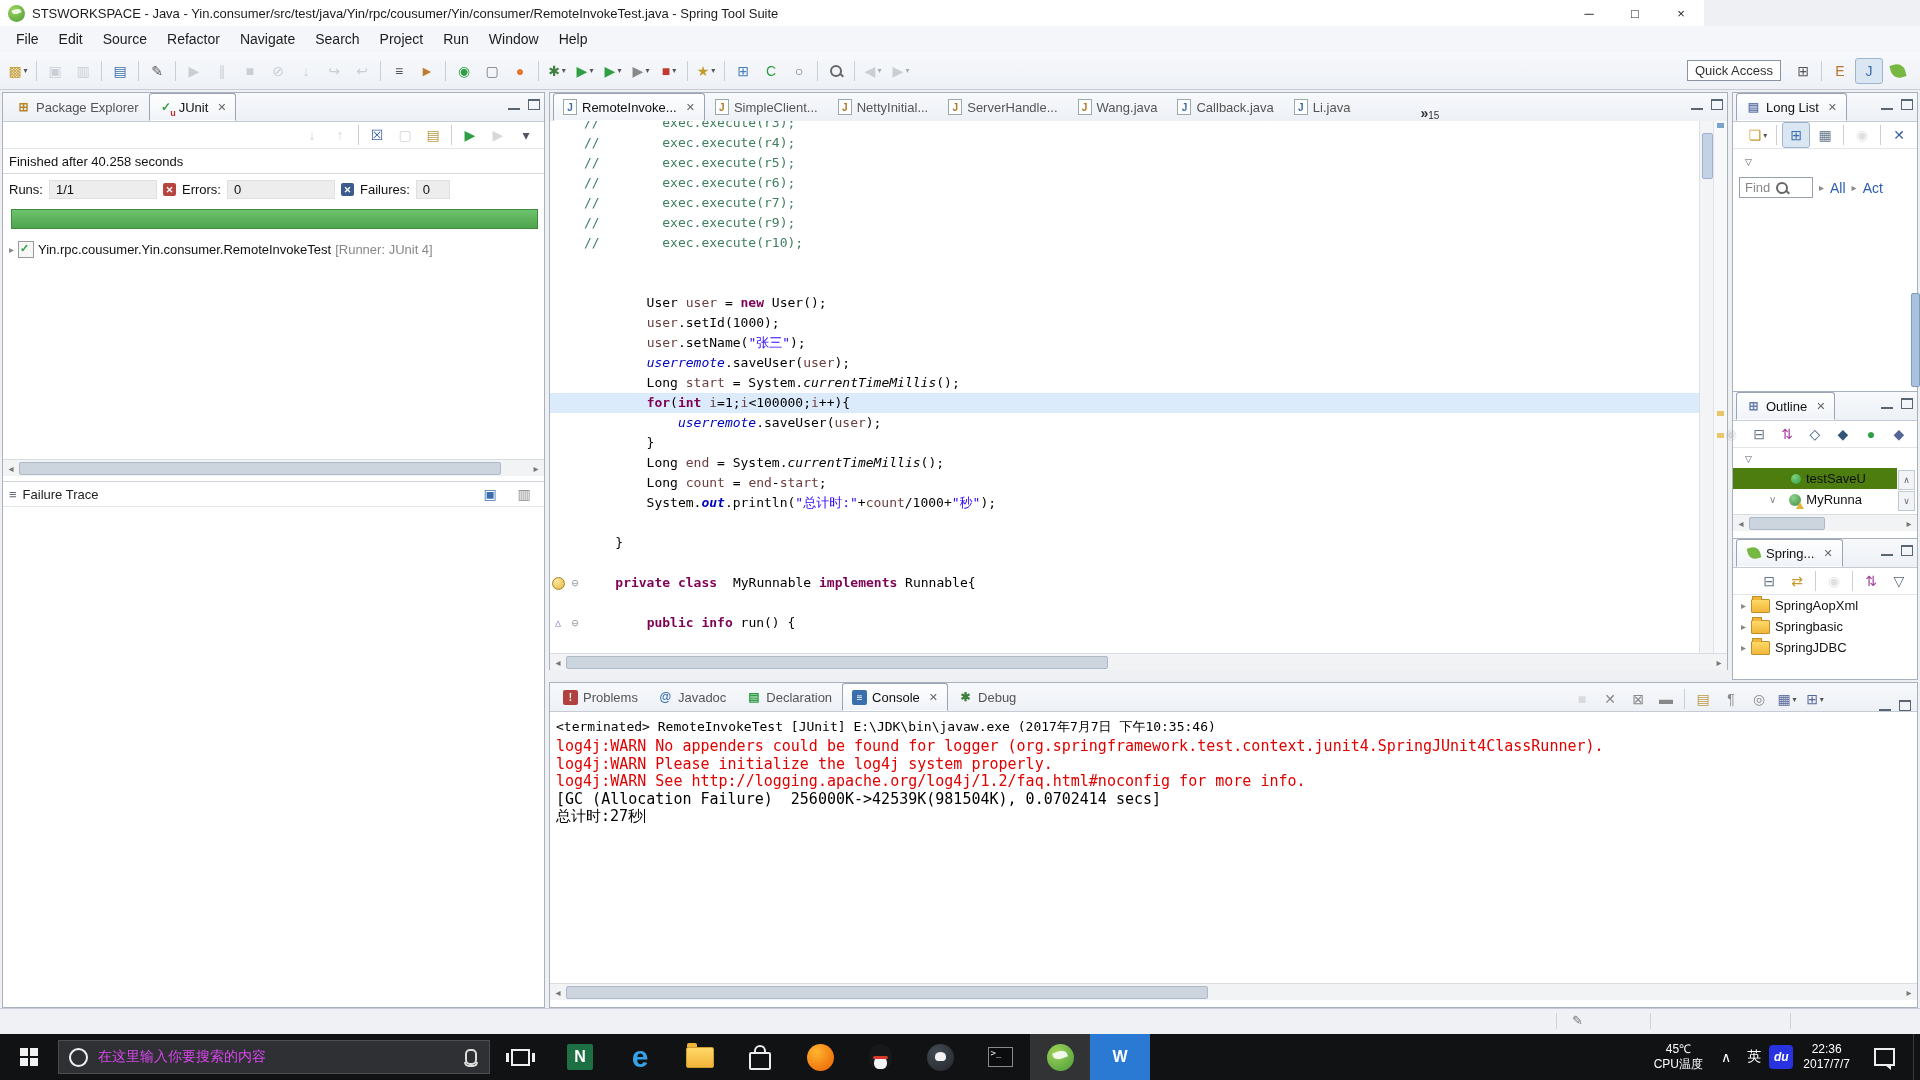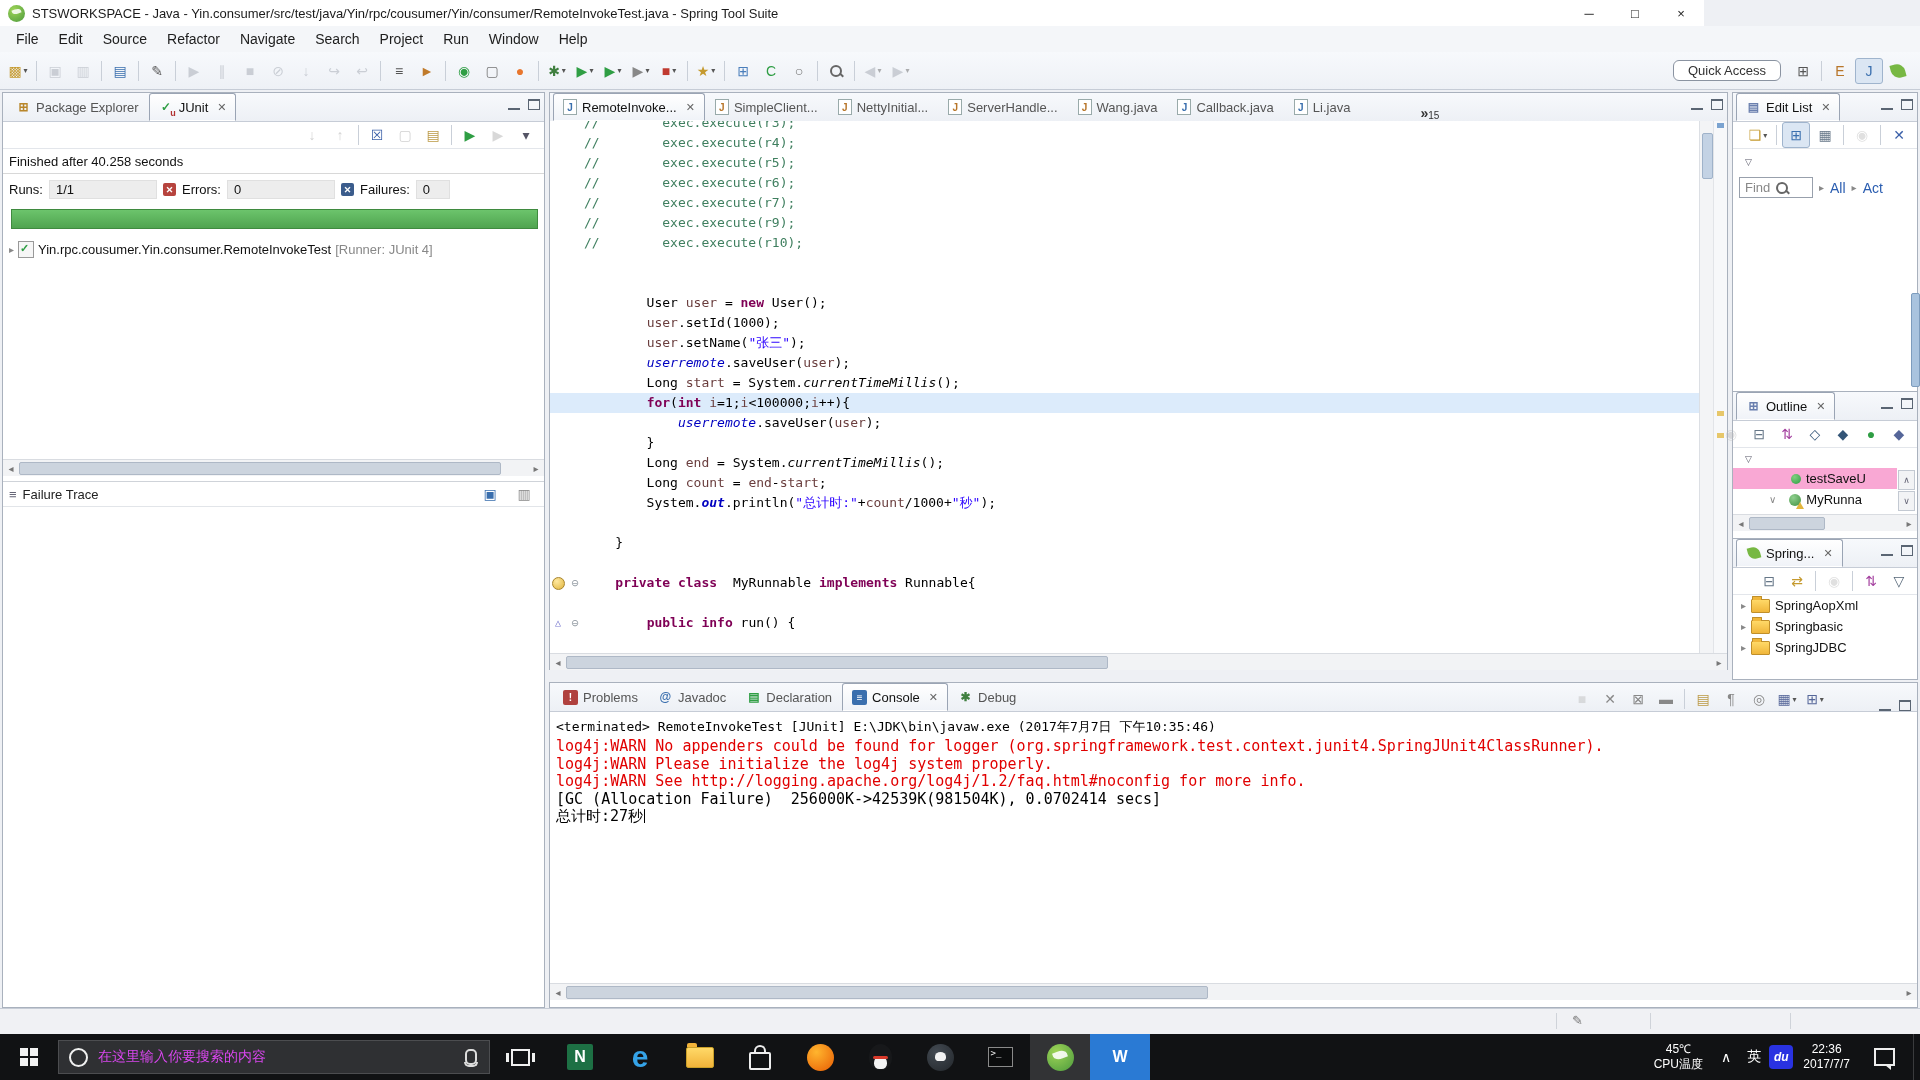--- a/index.html
+++ b/index.html
@@ -16,21 +16,21 @@
   #menubar{position:absolute;left:0;top:26px;width:1920px;height:26px;background:#f4f6f9;display:flex;align-items:center;padding-left:6px;box-sizing:border-box;}
   .mitem{font-size:14px;color:#1d1d1d;padding:0 10px;height:24px;line-height:24px;}
   
   #toolbar{position:absolute;left:0;top:52px;width:1920px;height:38px;background:linear-gradient(#f7f9fc,#eef1f6);border-bottom:1px solid #c6ccd6;display:flex;align-items:center;padding-left:4px;box-sizing:border-box;}
   .tbi{display:inline-flex;align-items:center;justify-content:center;height:24px;min-width:22px;padding:0 2px;border-radius:3px;margin:0 1px;}
   .tbi .gly{font-size:14px;line-height:14px;}
   .tbi.dim{opacity:.45;}
   .tbi.act{background:#dbe6f3;border:1px solid #9fb4cd;}
   .ddarr{font-size:8px;color:#555;margin-left:2px;}
   .tsep{width:1px;height:20px;background:#c9cfd8;margin:0 4px;}
-  #qa-box{margin-left:auto;border:1px solid #8a93a1;background:#fff;color:#333;font-size:13px;padding:2px 14px;border-radius:6px;}
+  #qa-box{margin-left:auto;border:1px solid #8a93a1;background:#fff;color:#333;font-size:13px;padding:2px 7px;border-radius:0;}
   #persp{display:flex;align-items:center;margin:0 8px;}
   .mag{width:8px;height:8px;border:2px solid #666;border-radius:50%;position:relative;display:inline-block;}
   .mag::after{content:"";position:absolute;left:7px;top:7px;width:5px;height:2px;background:#666;transform:rotate(45deg);}
   .leafic{width:14px;height:14px;border-radius:0 60% 0 60%;background:#77b843;transform:rotate(-15deg);display:inline-block;}
   
   .panel{position:absolute;background:#fff;border:1px solid #a9b1bd;box-sizing:border-box;}
   .tabrow{display:flex;align-items:flex-end;height:28px;background:linear-gradient(#f7f9fc,#edf0f5);border-bottom:1px solid #c6ccd6;padding-left:3px;position:relative;}
   .tab{display:flex;align-items:center;gap:5px;height:26px;padding:0 9px;font-size:13px;color:#555;border:1px solid transparent;border-radius:3px 3px 0 0;white-space:nowrap;}
   .tab.active{background:linear-gradient(#ffffff,#f0f3f8);border-color:#9aa4b4;border-bottom-color:#fff;color:#111;}
   .tx{font-size:11px;color:#666;margin-left:4px;}
@@ -89,21 +89,21 @@
   #ed-ruler{position:absolute;left:1163px;top:28px;width:14px;height:532px;background:#f7f8fa;border-left:1px solid #e2e4e8;box-sizing:border-box;}
   .rmark{position:absolute;left:3px;width:7px;height:5px;}
   
   .rtitle{font-size:13px;color:#111;}
   .rtree-row{display:flex;align-items:center;gap:5px;height:21px;font-size:13px;color:#111;padding-left:8px;}
   .folder-ic{width:17px;height:12px;background:linear-gradient(#ffd968,#f0b63a);border:1px solid #c08f2a;border-radius:1px;position:relative;display:inline-block;}
   .folder-ic::before{content:"";position:absolute;left:0;top:-4px;width:8px;height:3px;background:#f0b63a;border:1px solid #c08f2a;border-bottom:none;border-radius:1px 1px 0 0;}
   .m-pub{width:10px;height:10px;border-radius:50%;background:radial-gradient(circle at 35% 30%,#7ed07e,#2f9e44);display:inline-block;}
   .cls-warn{width:12px;height:12px;border-radius:50%;background:radial-gradient(circle at 35% 30%,#8fd08f,#3f8f3f);position:relative;display:inline-block;}
   .cls-warn::after{content:"";position:absolute;right:-3px;bottom:-3px;width:0;height:0;border-left:4px solid transparent;border-right:4px solid transparent;border-bottom:7px solid #e2b53c;}
-  .sel-row{background:#f9a8d4;}
+  .sel-row{background:#4d7c0f;}
   .mini-col{position:absolute;right:2px;display:flex;flex-direction:column;gap:1px;}
   .mini-btn{width:15px;height:18px;border:1px solid #c3c9d2;background:#f2f3f5;font-size:9px;color:#667;display:flex;align-items:center;justify-content:center;}
   #findbox{border:1px solid #98a0ac;background:#fff;color:#888;font-size:13px;padding:2px 5px;display:inline-flex;align-items:center;gap:6px;width:62px;}
   .linkblue{color:#2a5db0;font-size:14px;}
   #rp-vthumb{position:absolute;left:178px;top:200px;width:7px;height:92px;background:#a9c3de;border:1px solid #7d9cbd;border-radius:2px;}
   
   #console-header{font-family:"DejaVu Sans Mono",monospace;font-size:13px;color:#000;padding:6px 0 2px 6px;white-space:pre;}
   .conline{font-family:"DejaVu Sans Mono",monospace;font-size:15px;line-height:17.5px;white-space:pre;color:#000;padding-left:6px;}
   .conline.red{color:#e10000;}
   .caret{display:inline-block;width:1px;height:14px;background:#000;vertical-align:-2px;margin-left:1px;}
@@ -493,21 +493,21 @@
   </div>
 
   <div class="panel" id="right-panel" style="left:1732px;top:92px;width:186px;height:588px;">
 
     <div style="position:relative;height:298px;border-bottom:1px solid #a9b1bd;">
       <div class="tabrow">
         <span class="tab active">
           <span class="tabic">
               <span class="tg" style="color:#6a7fae;">▤</span>
             </span>
-          <span class="rtitle">Edit List</span>
+          <span class="rtitle">Long List</span>
           <span class="tx">✕</span>
         </span>
         <span class="minmax">
           <span class="mmb min"></span>
           <span class="mmb max"></span>
         </span>
       </div>
       <div class="vtoolbar">
           <span class="tbi">
             <span class="gly" style="color: rgb(197, 154, 47);">❏</span>

